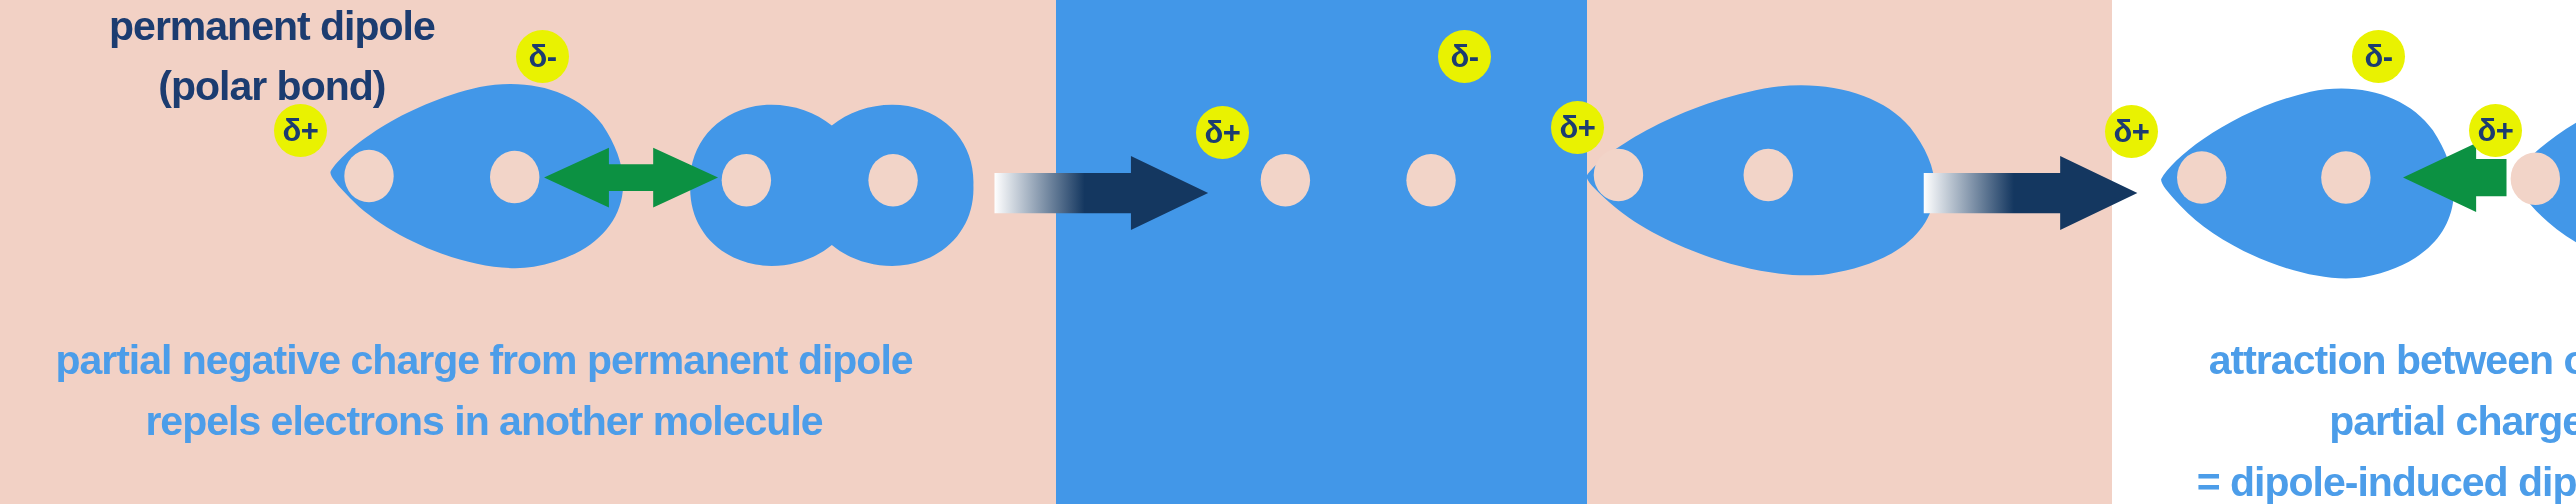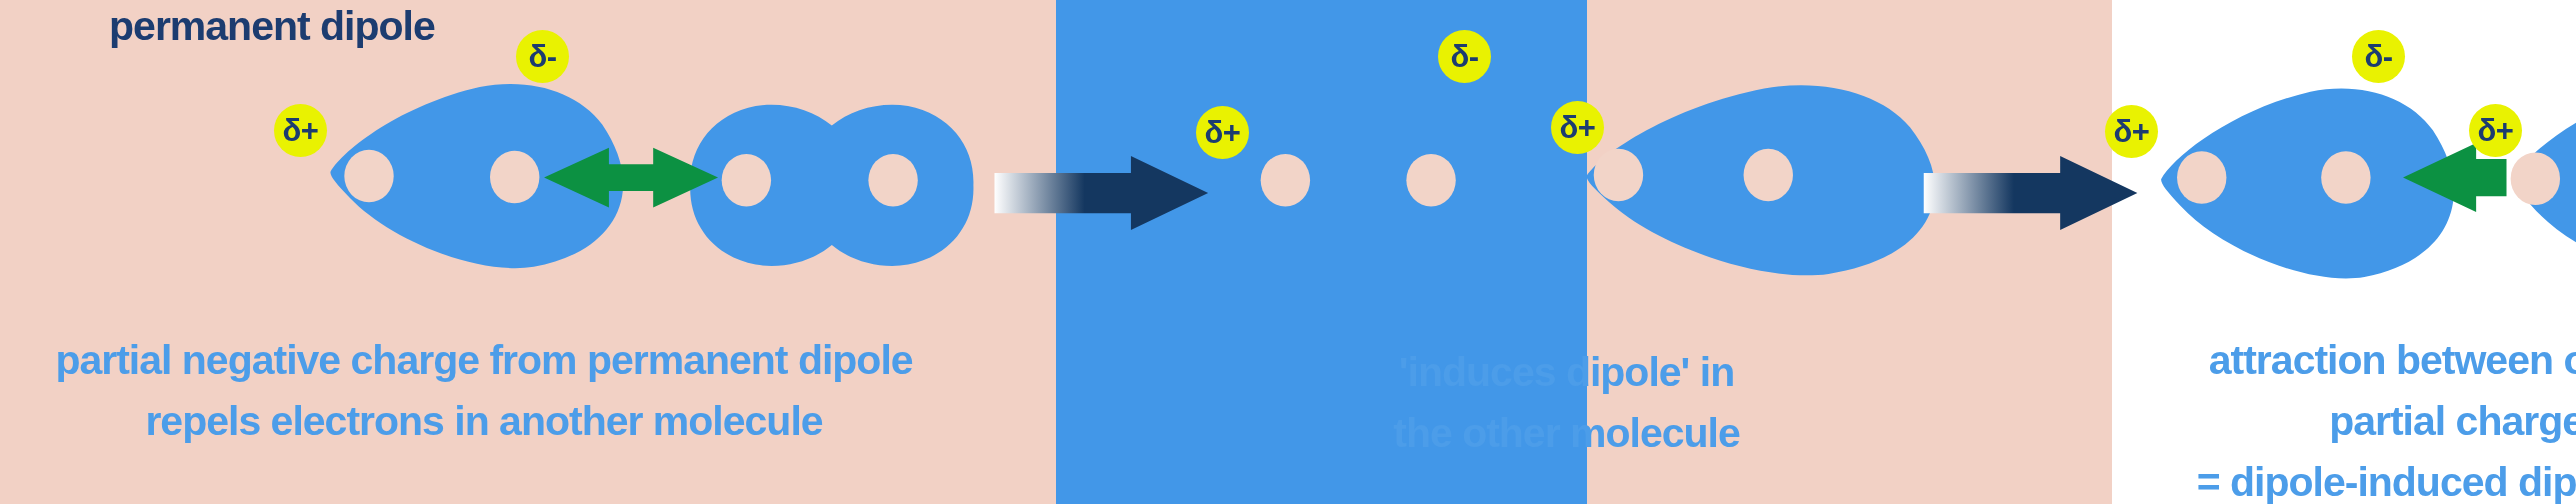--- a/index.html
+++ b/index.html
@@ -100,31 +100,28 @@
     </div>
   <div class="badge" style="left:2352px;top:30px;">
     <span>δ-</span>
     </div>
   <div class="badge" style="left:2469px;top:104px;">
     <span>δ+</span>
     </div>
 
   <div class="title">
     <div>permanent dipole</div>
+    <div>(polar bond)</div>
   </div>
 
   <div class="caption caption-left">
     <div>partial negative charge from permanent dipole</div>
     <div>repels electrons in another molecule</div>
   </div>
 
-  <div class="caption caption-middle">
-    <div>'induces dipole' in</div>
-    <div>the other molecule</div>
-  </div>
 
   <div class="caption caption-right">
     <div>attraction between opposite</div>
     <div>partial charges</div>
     <div>= dipole-induced dipole force</div>
   </div>
 
 </div>
 
 

